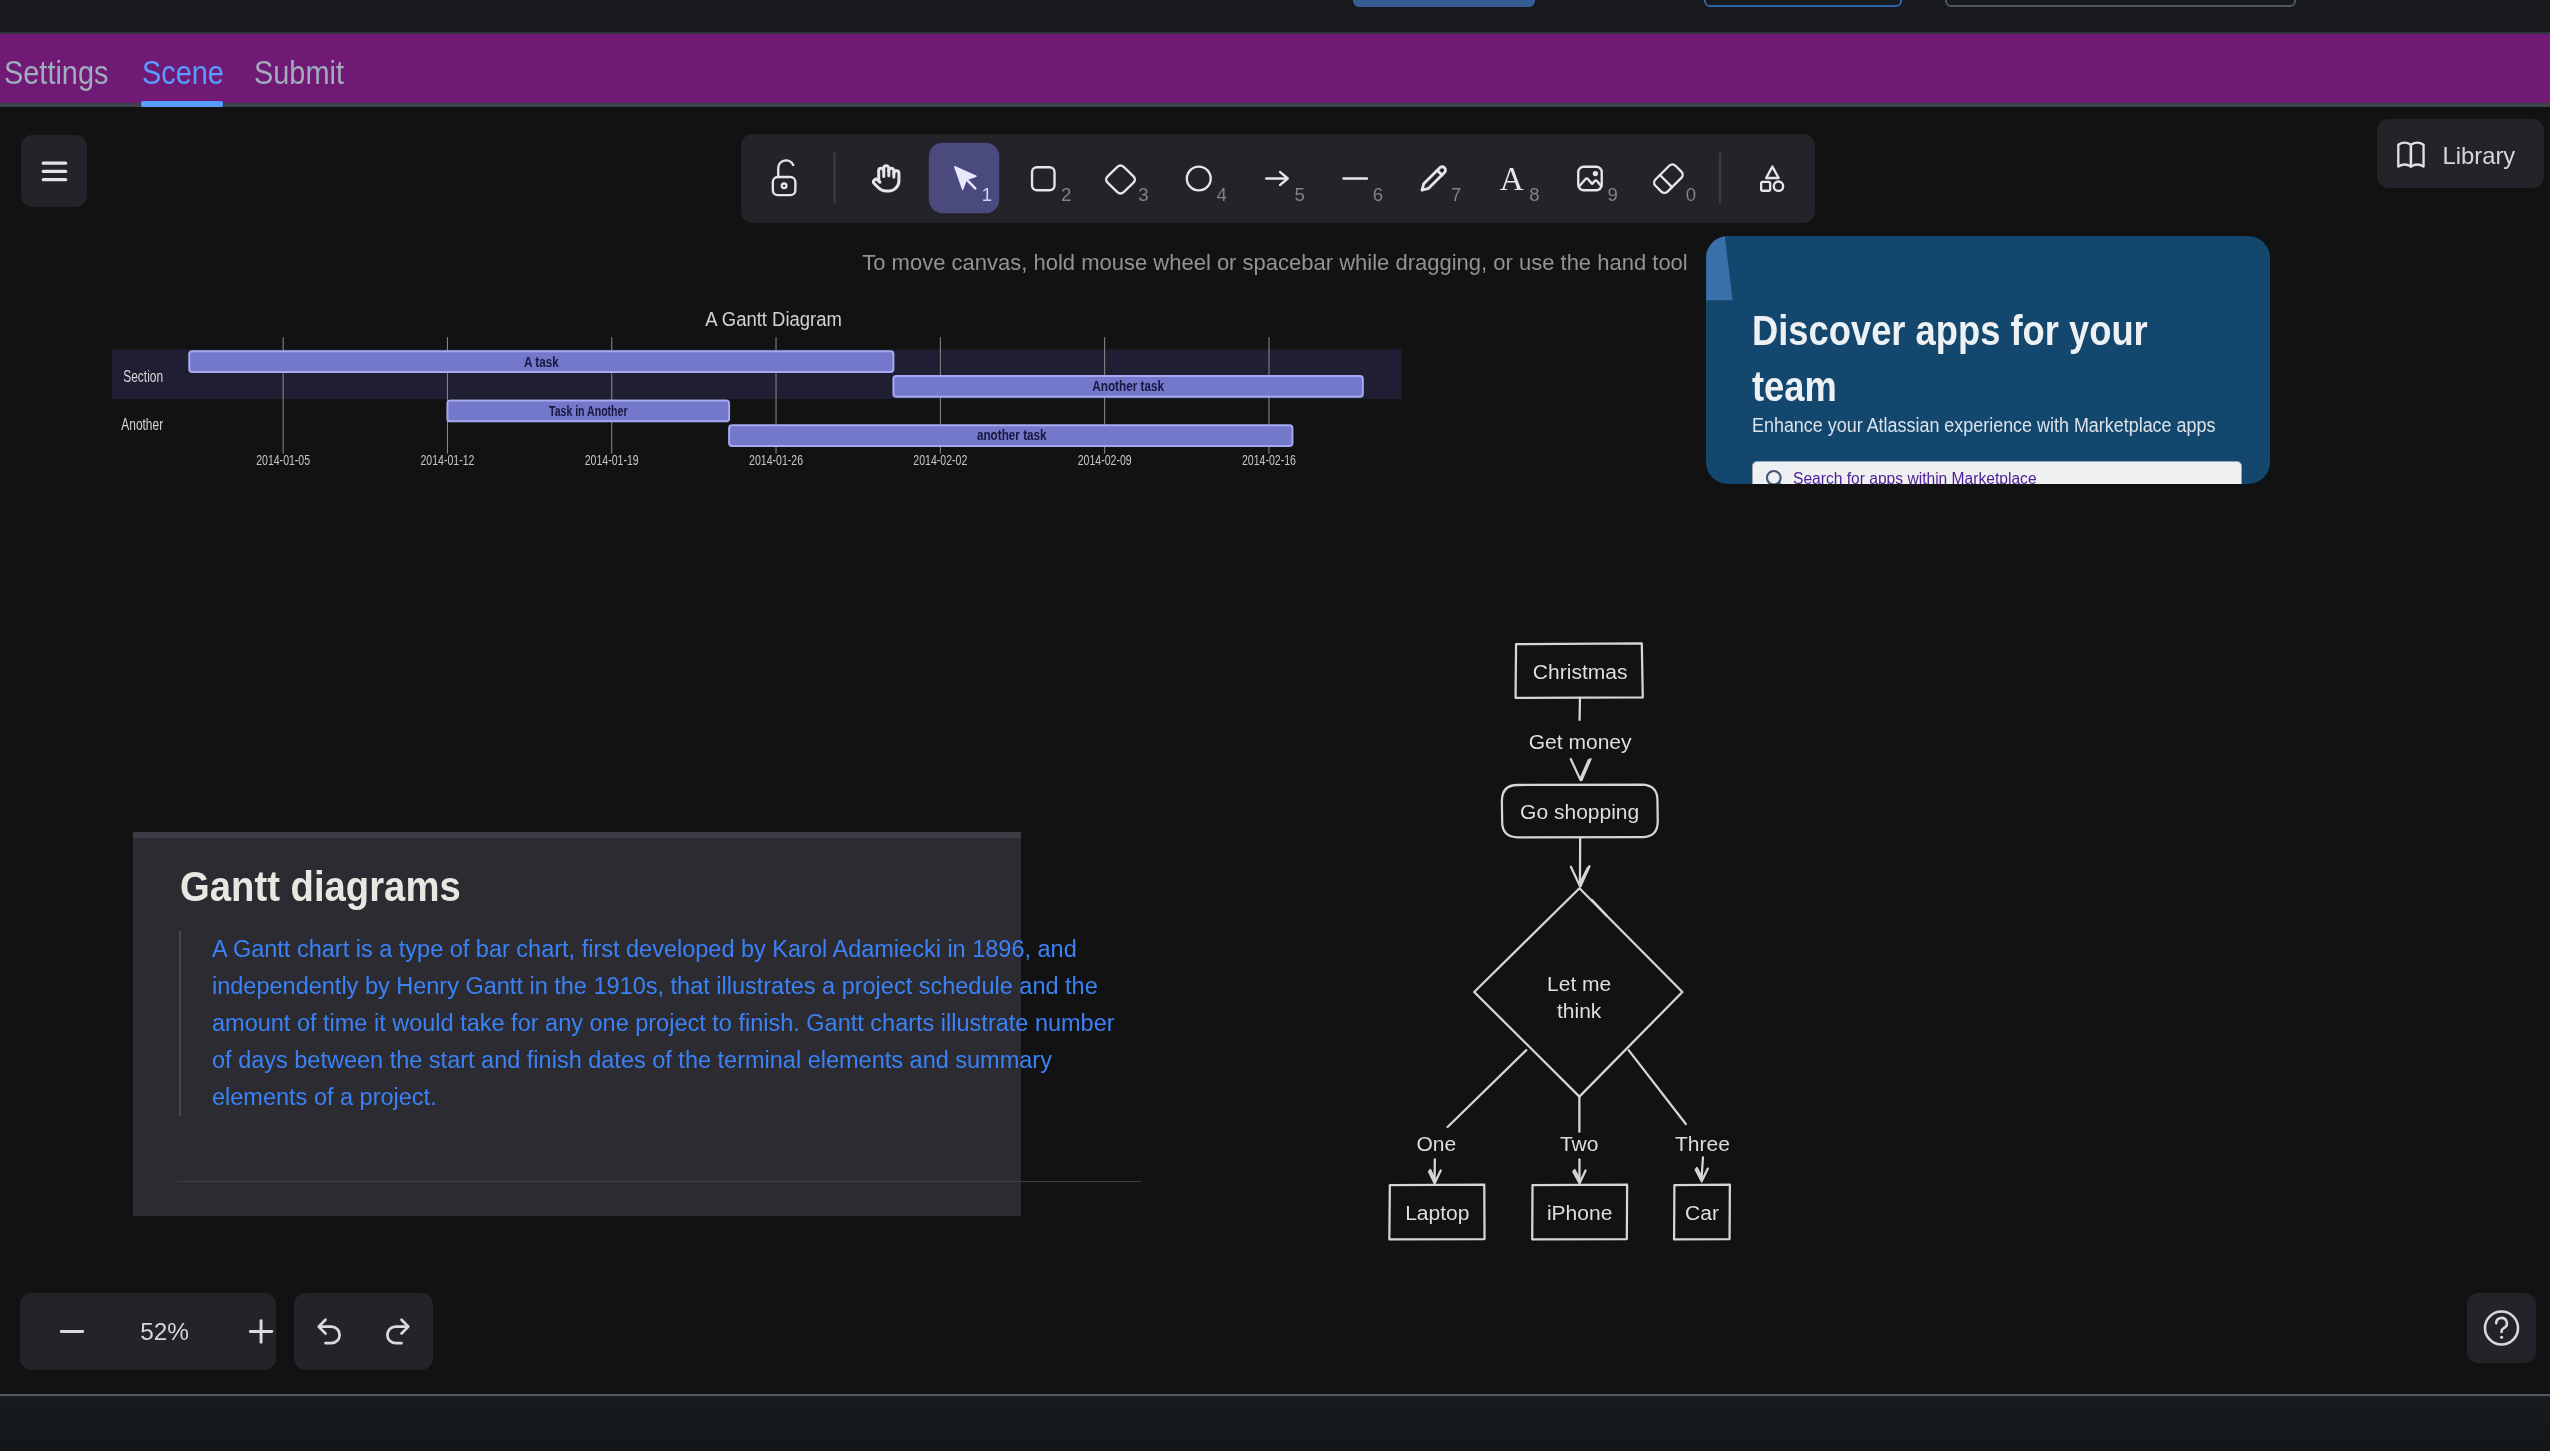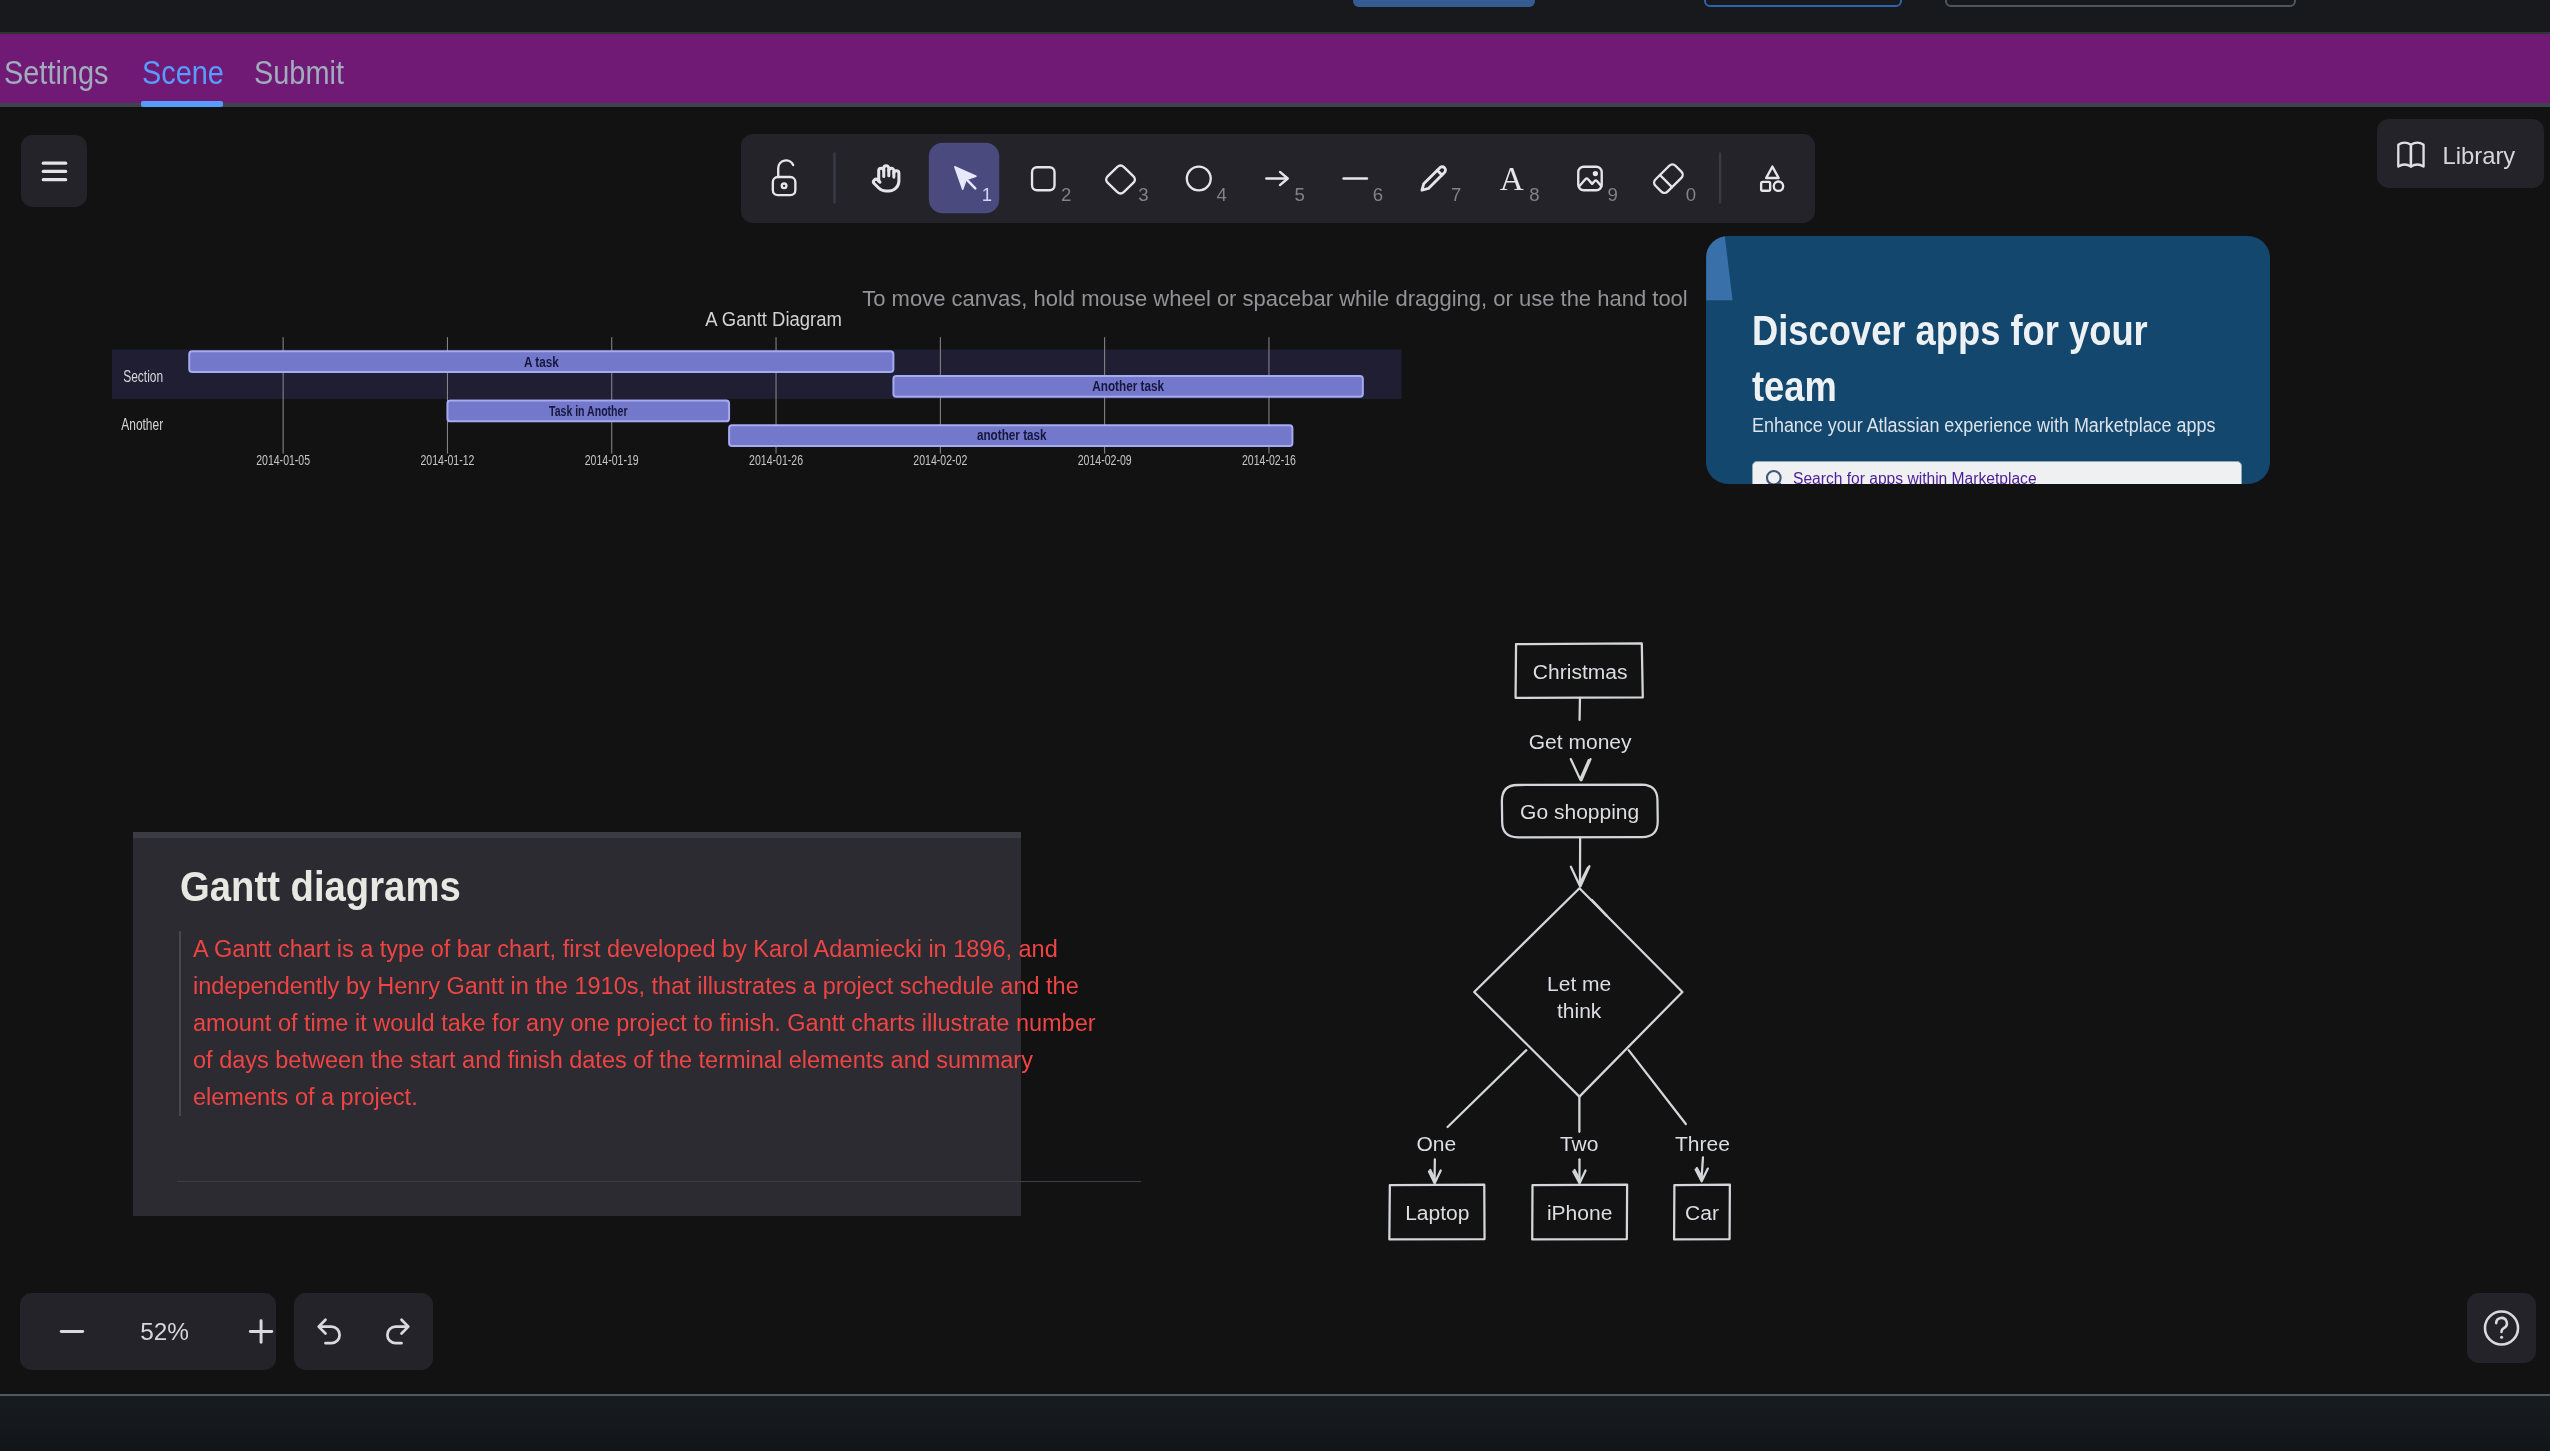--- a/index.html
+++ b/index.html
@@ -13,32 +13,32 @@
   .tab { position:absolute; top:18.6px; font-size:34px; font-weight:500; color:#9fadbc; transform:scaleX(0.85); transform-origin:left top; }
   #scene-underline { position:absolute; left:141px; top:67px; width:82px; height:5.9px; background:#579dff; border-radius:2px; }
   .cutbtn { position:absolute; top:-21.5px; height:28px; border-radius:5.9px; }
   
   .island { position:absolute; background:#232329; border-radius:11.7px; }
   
   #card { position:absolute; left:133px; top:832px; width:888px; height:384px;
     background:#2b2b31; border-top:6.8px solid #3b3c43; }
   #card h1 { position:absolute; left:47px; top:23.5px; font-size:43px; font-weight:700; color:#e6e8e1; transform:scaleX(0.89); transform-origin:left top; }
   #card .para { position:absolute; left:46px; top:93px; width:939px; border-left:2px solid #46474e;
-    padding-left:12px; font-size:23.5px; line-height:37px; color:#ef4444; white-space:nowrap; }
+    padding-left:31px; font-size:23.5px; line-height:37px; color:#3b82f6; white-space:nowrap; }
   #card .divider { position:absolute; left:44px; top:343px; width:964px; height:1px; background:#3e3f45; }
   
   #discover { position:absolute; left:1706px; top:236px; width:564px; height:248px; background:#14476d; overflow:hidden;border-radius:22px; }
   #discover h2 { position:absolute; left:46px; top:66px; width:548px; font-size:43px; line-height:56px;
     font-weight:700; color:#eef1f4; transform:scaleX(0.845); transform-origin:left top; }
   #discover .sub { position:absolute; left:46px; top:178px; font-size:19.6px; font-weight:500; color:#dbe2ea; transform:scaleX(0.915); transform-origin:left top; white-space:nowrap; }
   #discover .search { position:absolute; left:46px; top:225px; width:490px; height:34px; background:#eef0f2;
     border:1px solid #97a2b4; border-radius:4.9px; }
   #discover .search span { position:absolute; left:40px; top:7.8px; font-size:15.6px; font-weight:500; color:#4c1d95; }
   
-  #hint { position:absolute; left:0; top:250px; width:2550px; text-align:center; font-size:22px; color:#929297;margin-top:36px; }
+  #hint { position:absolute; left:0; top:250px; width:2550px; text-align:center; font-size:22px; color:#929297; }
   
   #footline { position:absolute; left:0; top:1394px; width:2550px; height:2px; background:#4f5b64; }
   #footer { position:absolute; left:0; top:1396px; width:2550px; height:55px;
     background:linear-gradient(180deg,#171a1f 0%,#131619 100%); }
 </style>
 </head>
 <body>
   <div id="topbar">
     <div class="cutbtn" style="left:1353px;width:182px;background:#365d93;"></div>
     <div class="cutbtn" style="left:1704px;width:198px;border:2px solid #2f62ae;background:#17191d;"></div>

